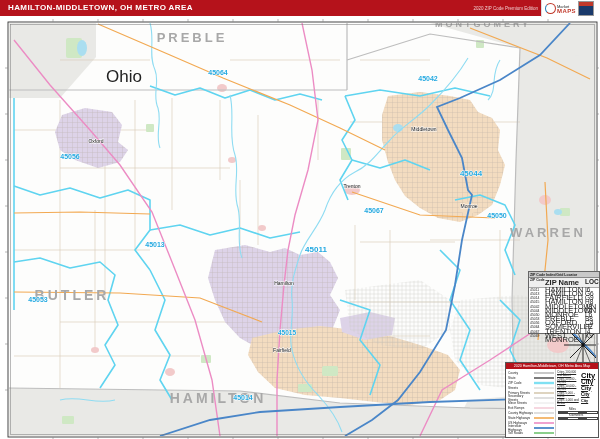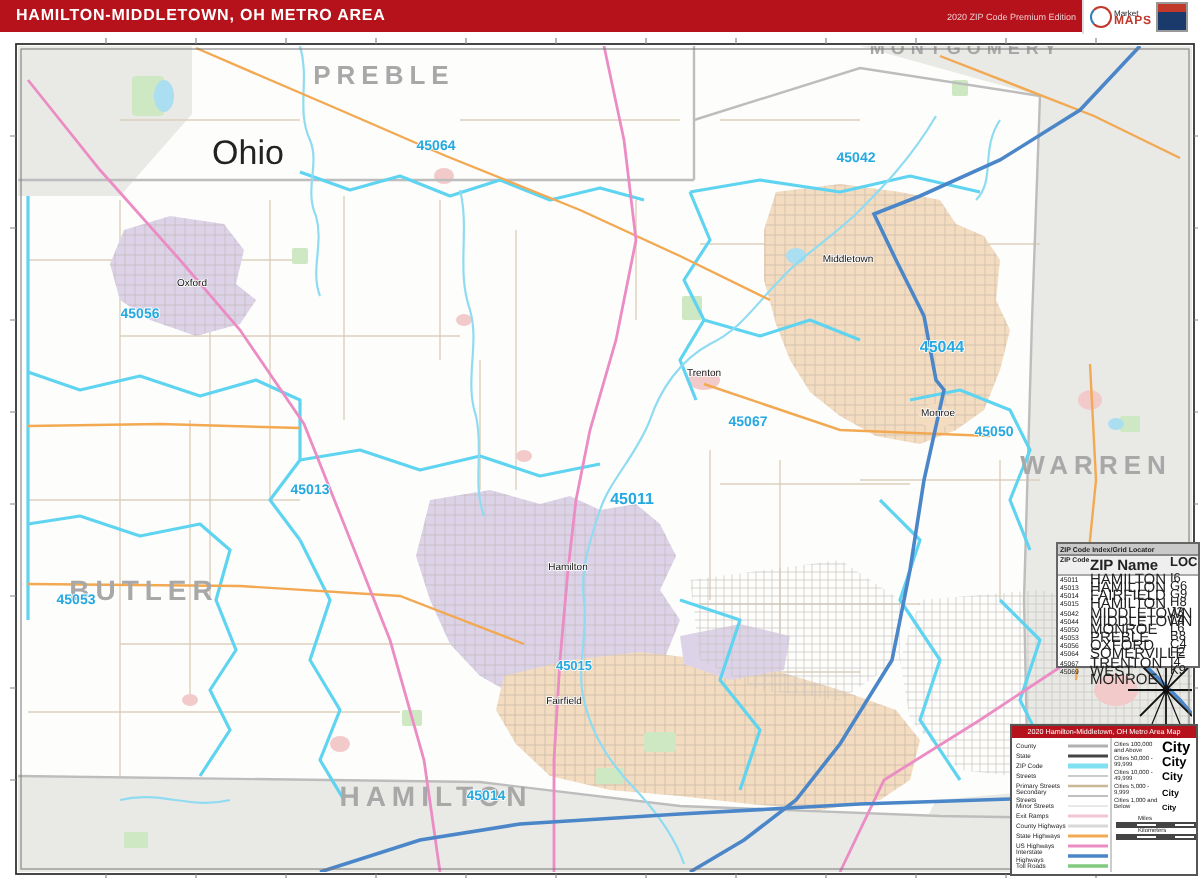--- a/index.html
+++ b/index.html
@@ -32,21 +32,21 @@
   
   #leg{position:absolute;left:505px;top:362px;width:92px;height:74px;background:#fff;
        border:1px solid #555;z-index:4;color:#222;}
   #leg .tt{background:#b5121b;color:#fff;font-size:3.6px;text-align:center;padding:1px 0;}
   #leg .body{display:flex;}
   #leg .lc{width:47px;padding:1px 0 0 2px;}
   #leg .li{display:flex;align-items:center;height:5.05px;}
   #leg .li span{width:26px;font-size:3.2px;}
   #leg .li svg{display:block;}
   #leg .rc{flex:1;padding:1.5px 2px 0 1px;border-left:.5px solid #ccc;}
-  #leg .ci{display:flex;align-items:flex-end;height:7px;}
+  #leg .ci{display:flex;align-items:flex-start;height:7px;text-decoration:underline;}
   #leg .ci span.lab{width:24px;font-size:3px;line-height:3.2px;}
   #leg .cs{font-weight:bold;color:#000;}
   .c1{font-size:7.5px;}.c2{font-size:6.5px;}.c3{font-size:5.5px;}.c4{font-size:4.5px;font-weight:normal;}.c5{font-size:3.8px;font-weight:normal;}
   #leg .scale{margin-top:2px;}
   #leg .sb{position:relative;height:6px;}
   #leg .sb .bar{position:absolute;left:1px;top:3px;width:38px;height:1.6px;border:.5px solid #444;
        background:linear-gradient(90deg,#444 0 25%,#fff 0 50%,#444 0 75%,#fff 0 100%);}
   #leg .sb .lab{position:absolute;left:12px;top:-1px;font-size:3px;}
 </style>
 </head>

